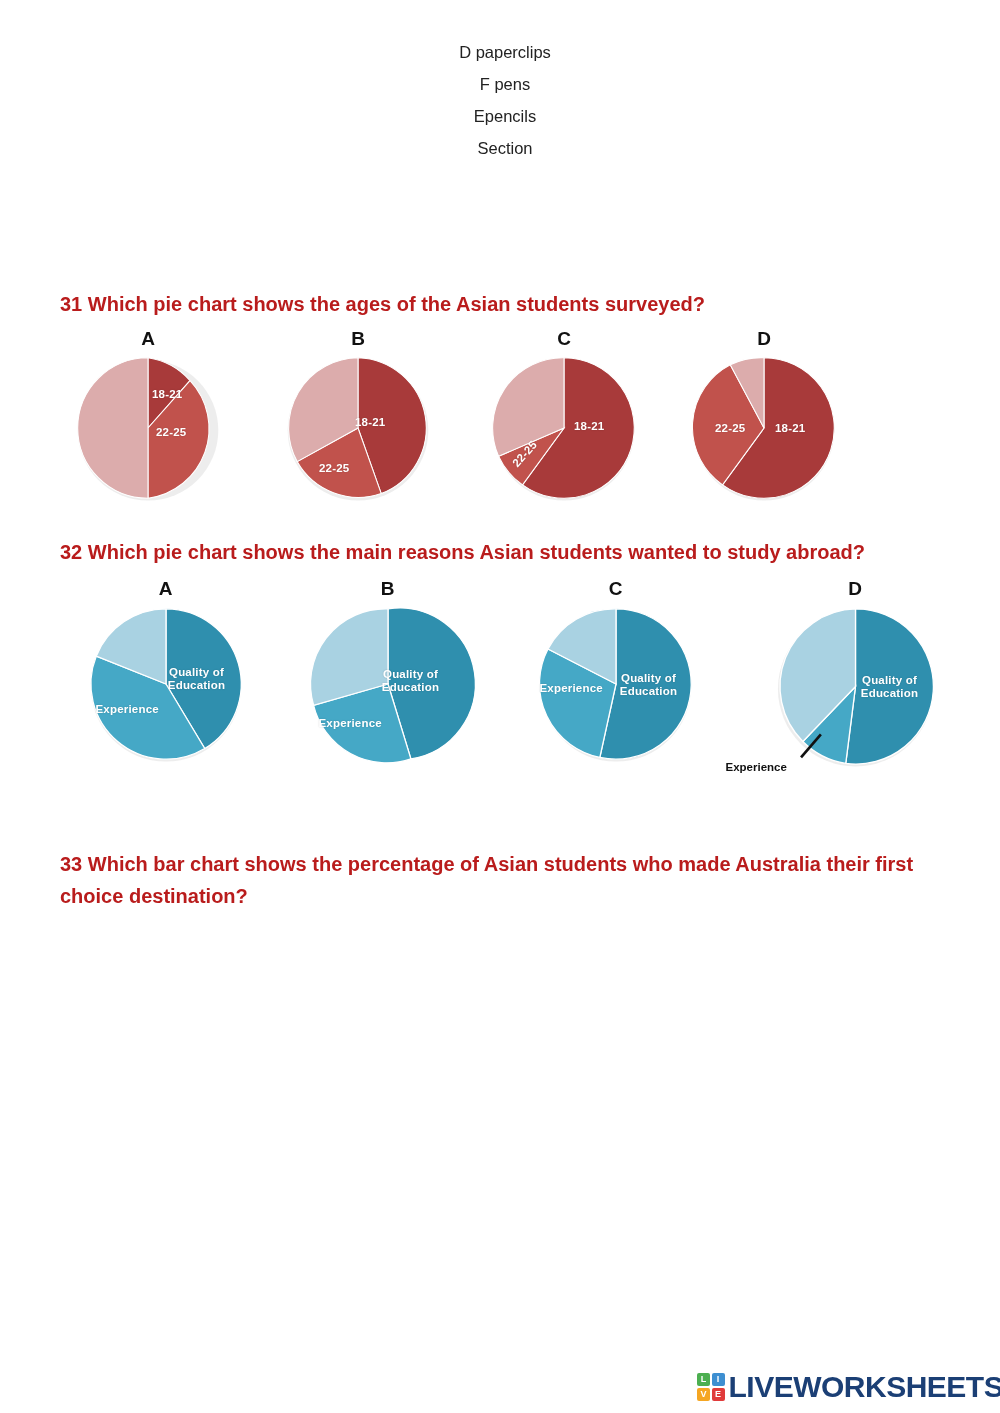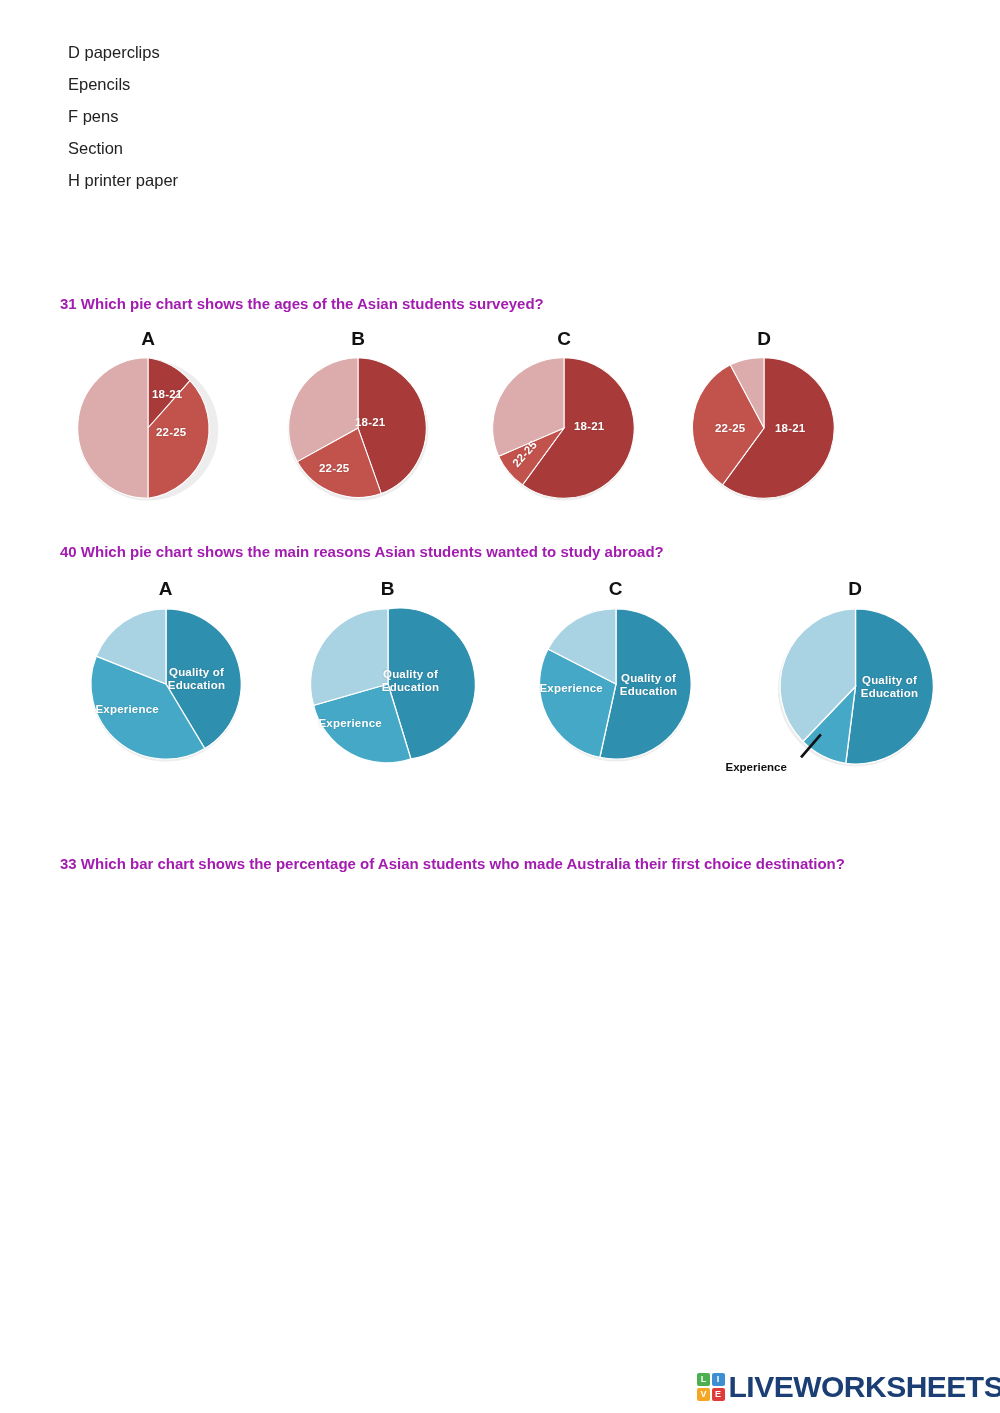--- a/index.html
+++ b/index.html
@@ -12,41 +12,42 @@
     height: 1413px;
     position: relative;
     font-family: "Liberation Sans", sans-serif;
     color: #1a1a1a;
     overflow: hidden;
   }
 
   
   .worksheet {
     position: absolute;
-    left: 68px;
+    left: 60px;
     top: 36px;
     width: 890px;
+    text-align: center;
   }
   .line {
     font-size: 16.5px;
     line-height: 32px;
     color: #222222;
     white-space: pre-wrap;
   }
   .line.bold {
     font-weight: bold;
   }
 
   
   .q-head {
     position: absolute;
     left: 60px;
-    font-size: 15px;
-    font-weight: bold;
-    color: #a21caf;
+    font-size: 20px;
+    font-weight: bold;
+    color: #b91c1c;
     line-height: 32px;
     width: 890px;
   }
   #q31 { top: 288px; }
   #q32 { top: 536px; }
   #q33 { top: 848px; }
 
   
   .chart-row {
     position: absolute;
@@ -138,28 +139,27 @@
     color: #1b3f75;
     letter-spacing: -0.5px;
     font-family: "Liberation Sans", sans-serif;
   }
 </style>
 </head>
 <body>
 
 <div class="worksheet">
   <div class="line">D paperclips</div>
+  <div class="line">F pens</div>
   <div class="line">Epencils</div>
-  <div class="line">F pens</div>
   <div class="line">Section</div>
-  <div class="line">H printer paper</div>
 </div>
 
 <div class="q-head" id="q31">31 Which pie chart shows the ages of the Asian students surveyed?</div>
-<div class="q-head" id="q32">40 Which pie chart shows the main reasons Asian students wanted to study abroad?</div>
+<div class="q-head" id="q32">32 Which pie chart shows the main reasons Asian students wanted to study abroad?</div>
 <div class="q-head" id="q33">33 Which bar chart shows the percentage of Asian students who made Australia their first choice destination?</div>
 
 <div class="chart-row" id="row1">
 
   <div class="chart-cell" style="left:68px; width:160px;">
     <div class="chart-label">A</div>
     <div class="pie-wrap" style="width:148px;height:148px;">
       <svg viewBox="0 0 100 100" width="148" height="148">
         <ellipse cx="50" cy="51.5" rx="47.5" ry="47.5" fill="#d8d8d8" opacity=".45"></ellipse>
         <g>

